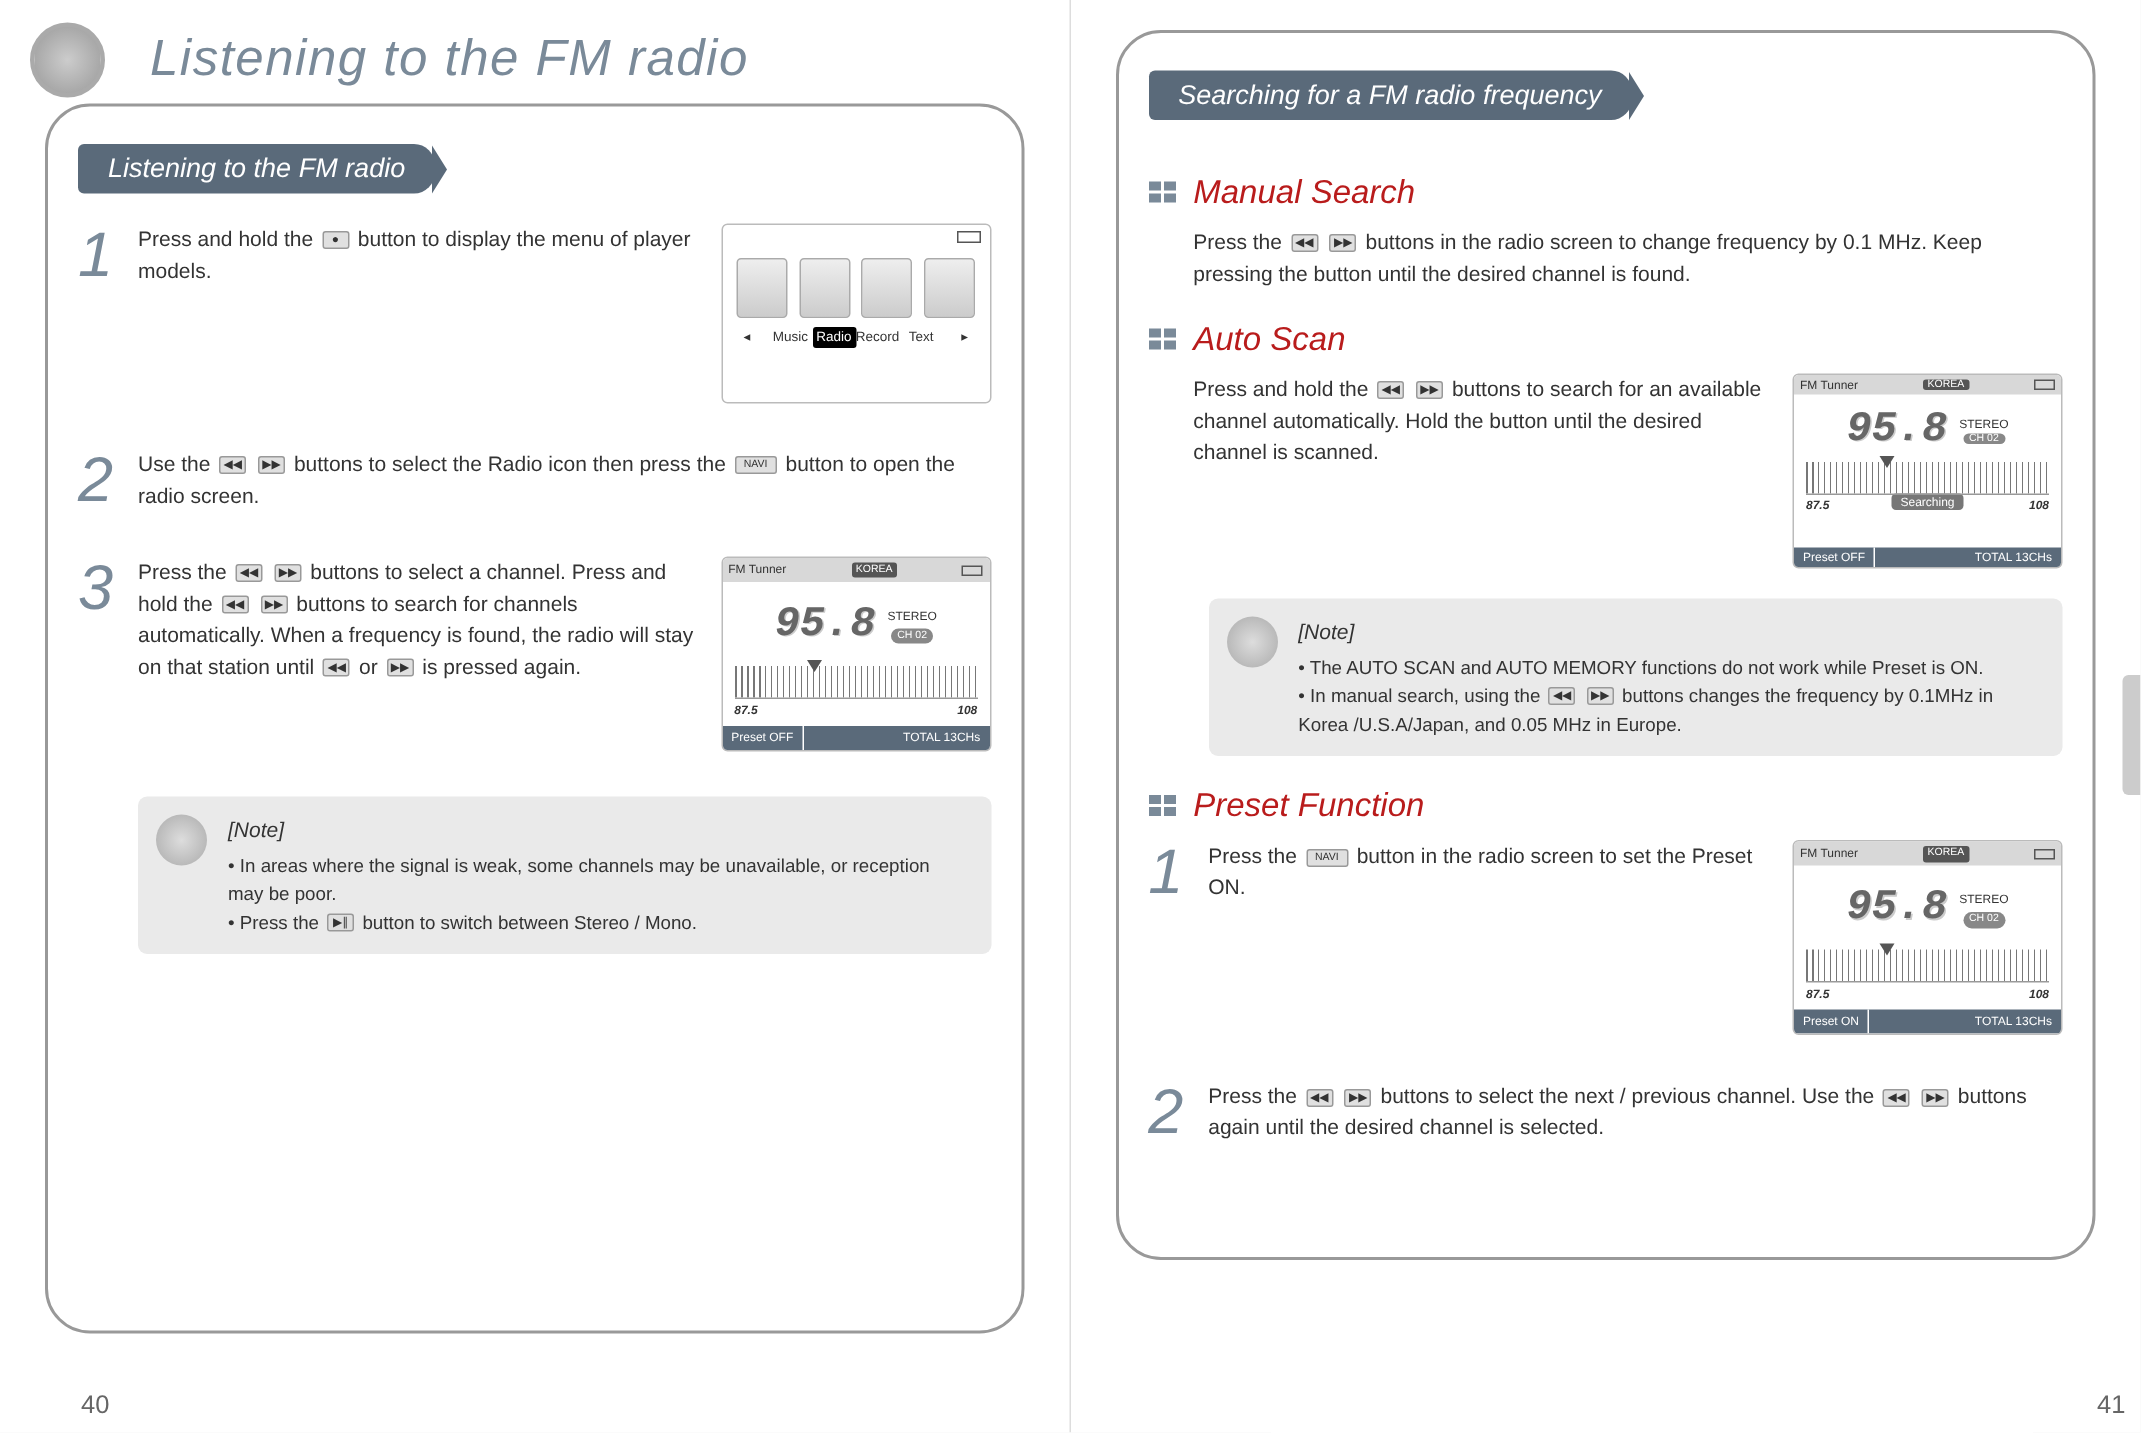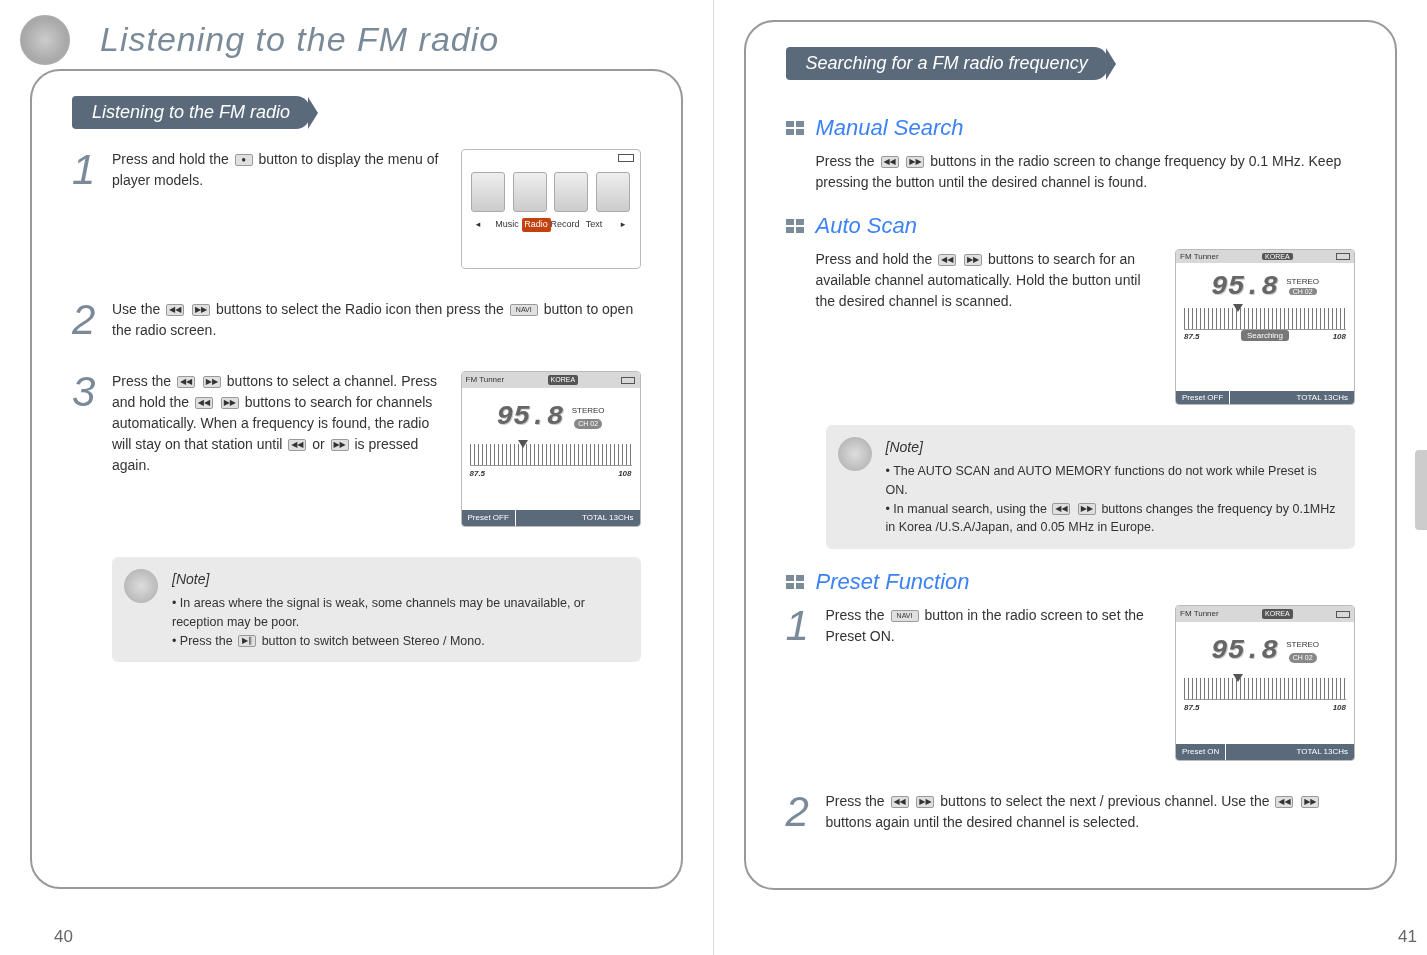--- a/index.html
+++ b/index.html
@@ -43,21 +43,21 @@
     top: 15px;
     width: 50px;
     height: 50px;
     background: radial-gradient(circle, #ccc, #999);
     border-radius: 50%;
     border: 3px solid #aaa;
   }
   .content-frame {
     border: 2px solid #999;
     border-radius: 30px;
-    padding: 25px 40px;
+    padding: 25px 20px;
     min-height: 820px;
     position: relative;
   }
   .section-tab {
     display: inline-block;
     background: #5a6a7a;
     color: #fff;
     font-style: italic;
     font-size: 18px;
     padding: 6px 20px;
@@ -93,21 +93,21 @@
     flex: 1;
     font-size: 14px;
     line-height: 1.5;
     display: flex;
     align-items: flex-start;
     gap: 15px;
   }
   .step-text { flex: 1; }
   .sub-heading {
     font-size: 22px;
-    color: #3b82f6;
+    color: #b91c1c;
     font-style: italic;
     font-weight: normal;
     margin: 15px 0 10px 30px;
     position: relative;
   }
   .sub-heading::before {
     content: "";
     position: absolute;
     left: -30px;
     top: 6px;
@@ -178,23 +178,23 @@
     font-size: 10px;
     position: relative;
     overflow: hidden;
   }
   .device-menu { height: 120px; }
   .device-menu .battery { position:absolute; top:4px; right:6px; width:16px; height:8px; border:1px solid #555; }
   .device-menu .icons-row { display:flex; justify-content:space-around; margin-top:22px; padding:0 6px; }
   .device-menu .micon { width:34px; height:40px; background:linear-gradient(#eee,#ccc); border:1px solid #aaa; border-radius:3px; }
   .device-menu .labels-row { display:flex; justify-content:space-around; margin-top:6px; font-size:9px; padding:0 2px; }
   .device-menu .labels-row span { width:38px; text-align:center; }
-  .device-menu .labels-row .sel { background:#c2410c; color:#fff; border-radius:2px; }
-
-  .device-fm { height: 156px; }
+  .device-menu .labels-row .sel { background:#000000; color:#fff; border-radius:2px; }
+
+  .device-fm { height: 130px; }
   .device-fm .topbar { background:#d8d8d8; display:flex; justify-content:space-between; align-items:center; padding:2px 4px; font-size:8px; }
   .device-fm .topbar .korea { background:#555; color:#fff; padding:0 3px; border-radius:2px; font-size:7px; }
   .device-fm .topbar .batt { width:14px; height:7px; border:1px solid #555; }
   .device-fm .freq-row { display:flex; justify-content:center; align-items:center; gap:8px; margin-top:8px; }
   .device-fm .freq { font-size:28px; font-weight:bold; font-style:italic; color:#666; text-shadow:1px 1px #ccc; font-family:'Courier New',monospace; }
   .device-fm .stereo-col { font-size:8px; text-align:center; }
   .device-fm .stereo-col .ch { background:#888; color:#fff; border-radius:6px; padding:0 4px; font-size:7px; margin-top:2px; display:inline-block; }
   .device-fm .dial { height:22px; margin:6px 8px 0 8px; background:repeating-linear-gradient(90deg,#777 0,#777 1px,transparent 1px,transparent 4px); position:relative; border-bottom:1px solid #999; }
   .device-fm .dial::after { content:""; position:absolute; left:30%; top:-4px; width:0; height:0; border-left:5px solid transparent; border-right:5px solid transparent; border-top:8px solid #555; }
   .device-fm .scale { display:flex; justify-content:space-between; font-size:8px; padding:0 8px; margin-top:2px; font-weight:bold;font-style:italic; }

